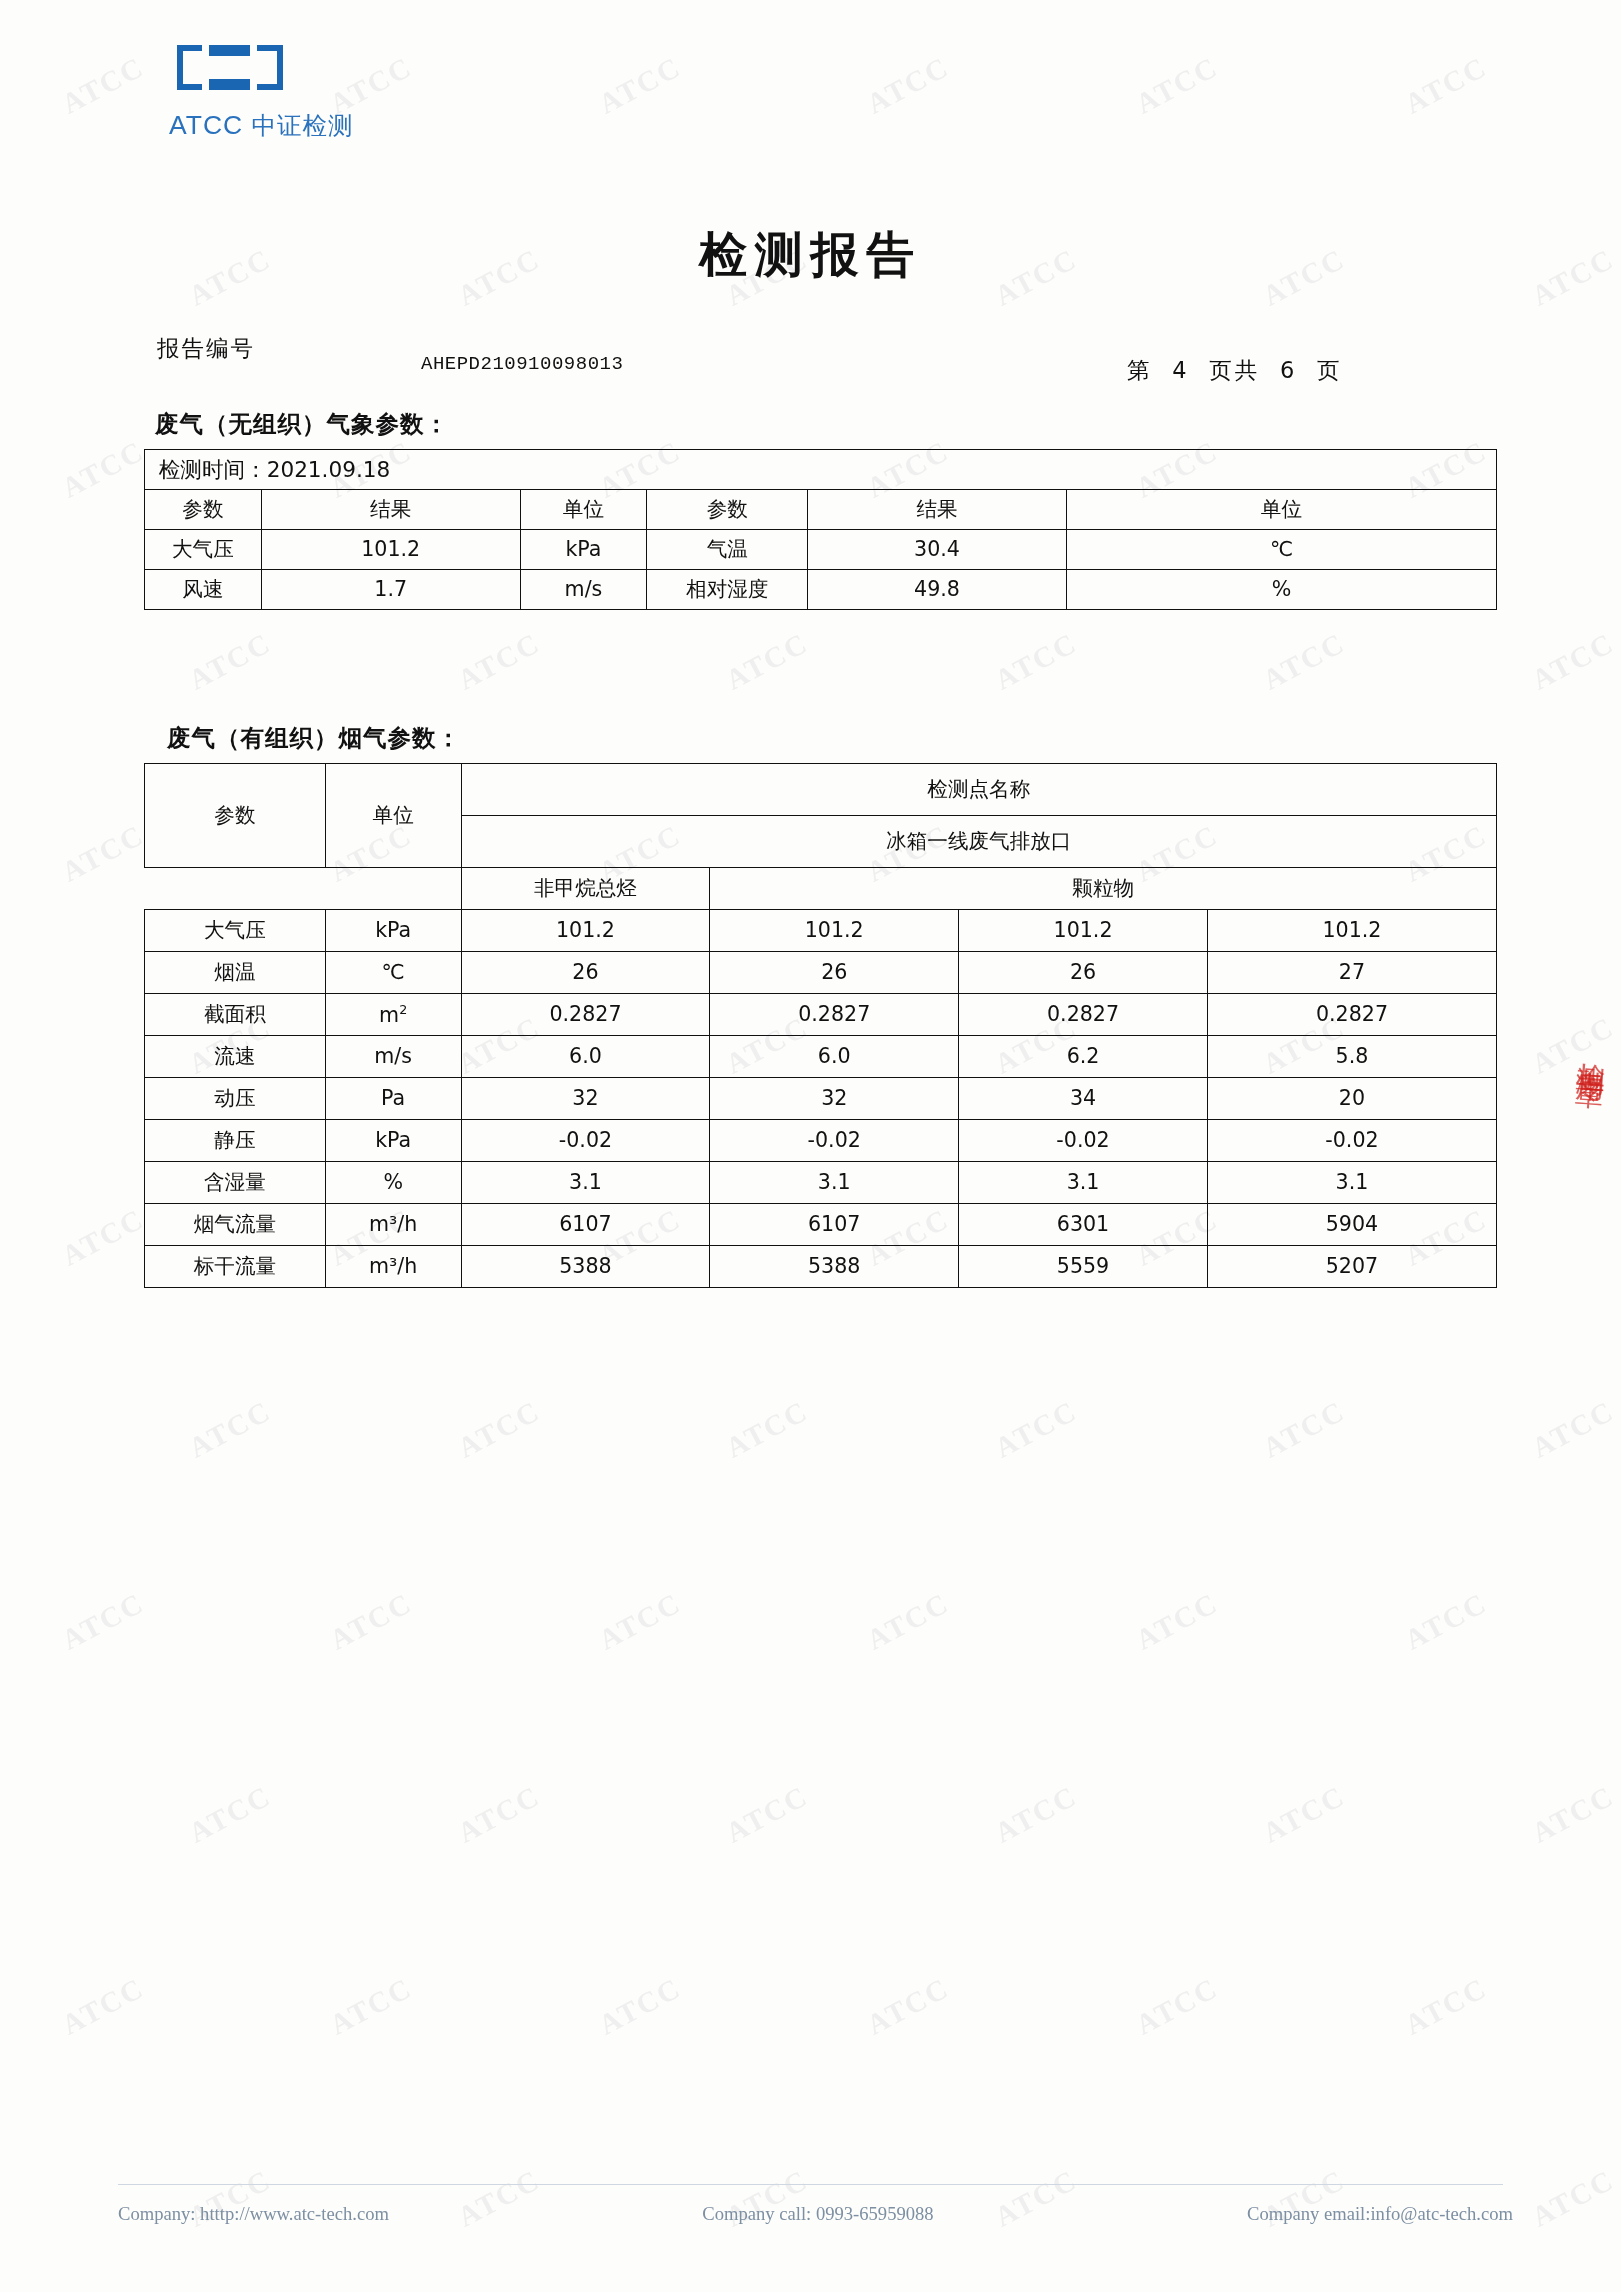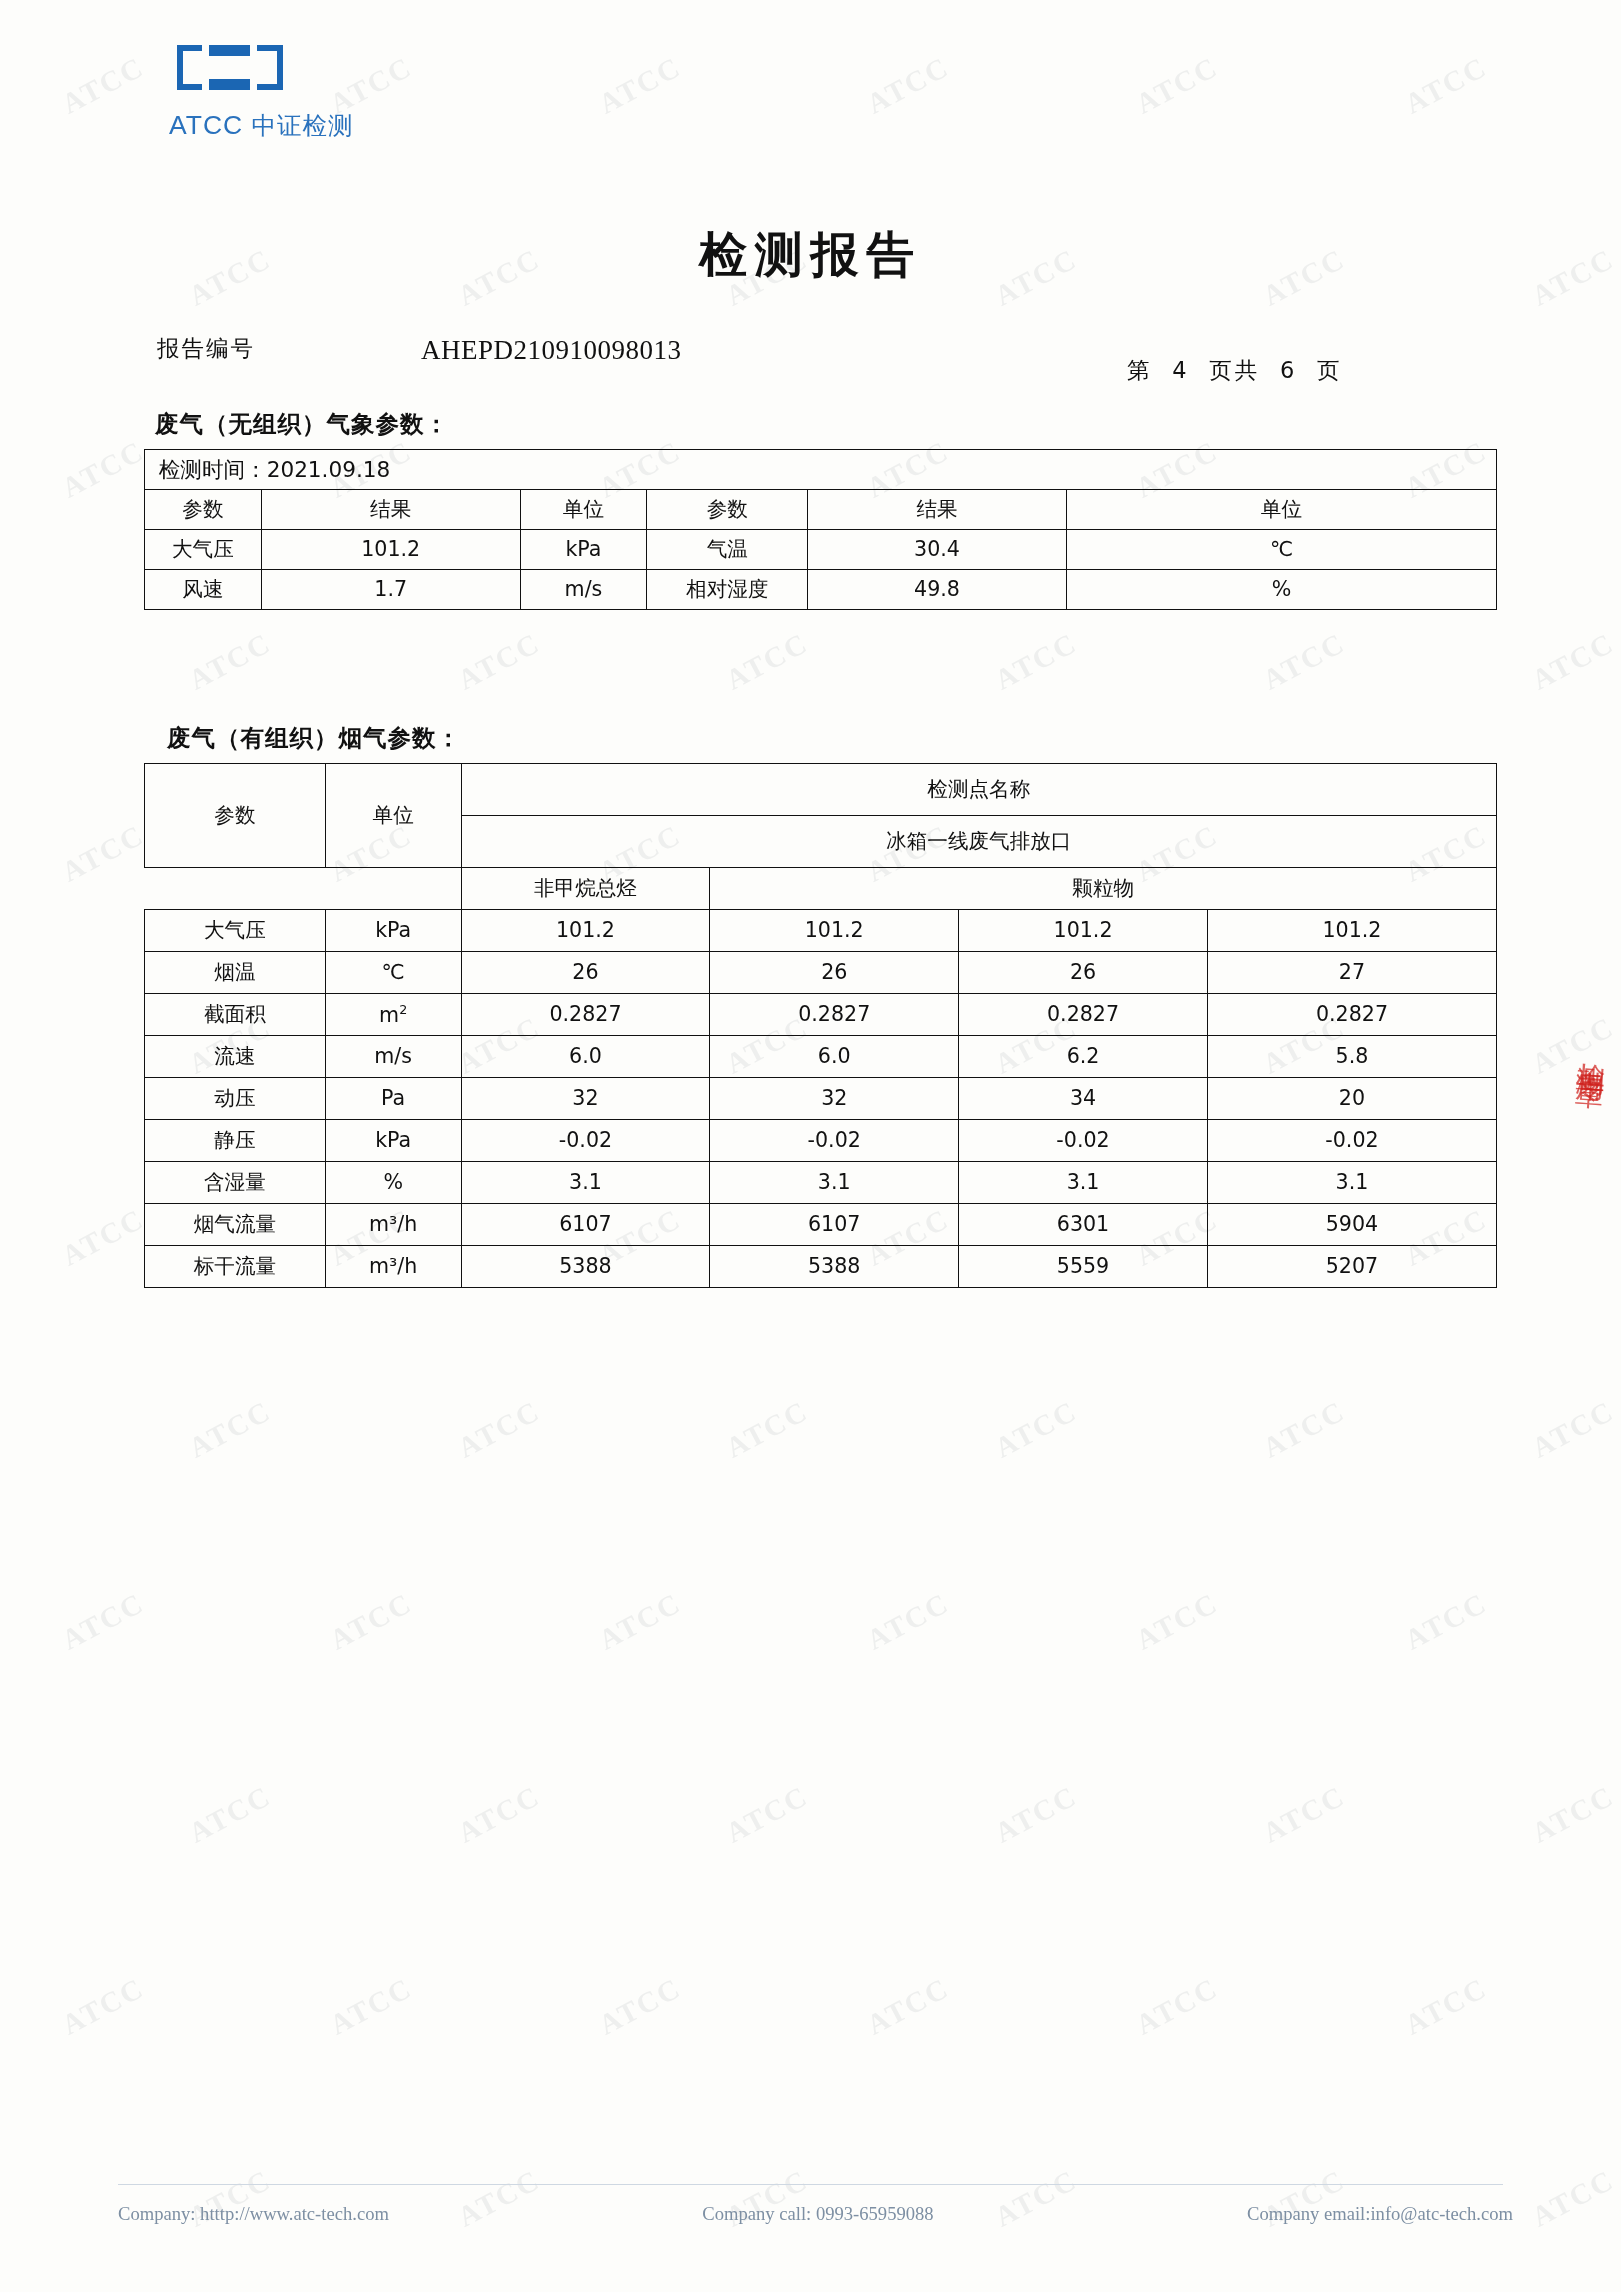--- a/index.html
+++ b/index.html
@@ -91,23 +91,23 @@
   
   .report-no-label {
     position: absolute;
     left: 157px; top: 333px;
     font-family: "DejaVu Sans", sans-serif;
     font-size: 22.5px;
     letter-spacing: 2px;
   }
   .report-no-value {
     position: absolute;
-    left: 421px; top: 335px;
-    font-family: Liberation Serif, serif;
-    font-size: 27px;
+    left: 421px; top: 353px;
+    font-family: Liberation Mono, monospace;
+    font-size: 19px;
     letter-spacing: 0.5px;
   }
   .page-no {
     position: absolute;
     left: 1127px; top: 355px;
     font-family: "DejaVu Sans", sans-serif;
     font-size: 22.5px;
     letter-spacing: 2.9px;
     white-space: nowrap;
   }

